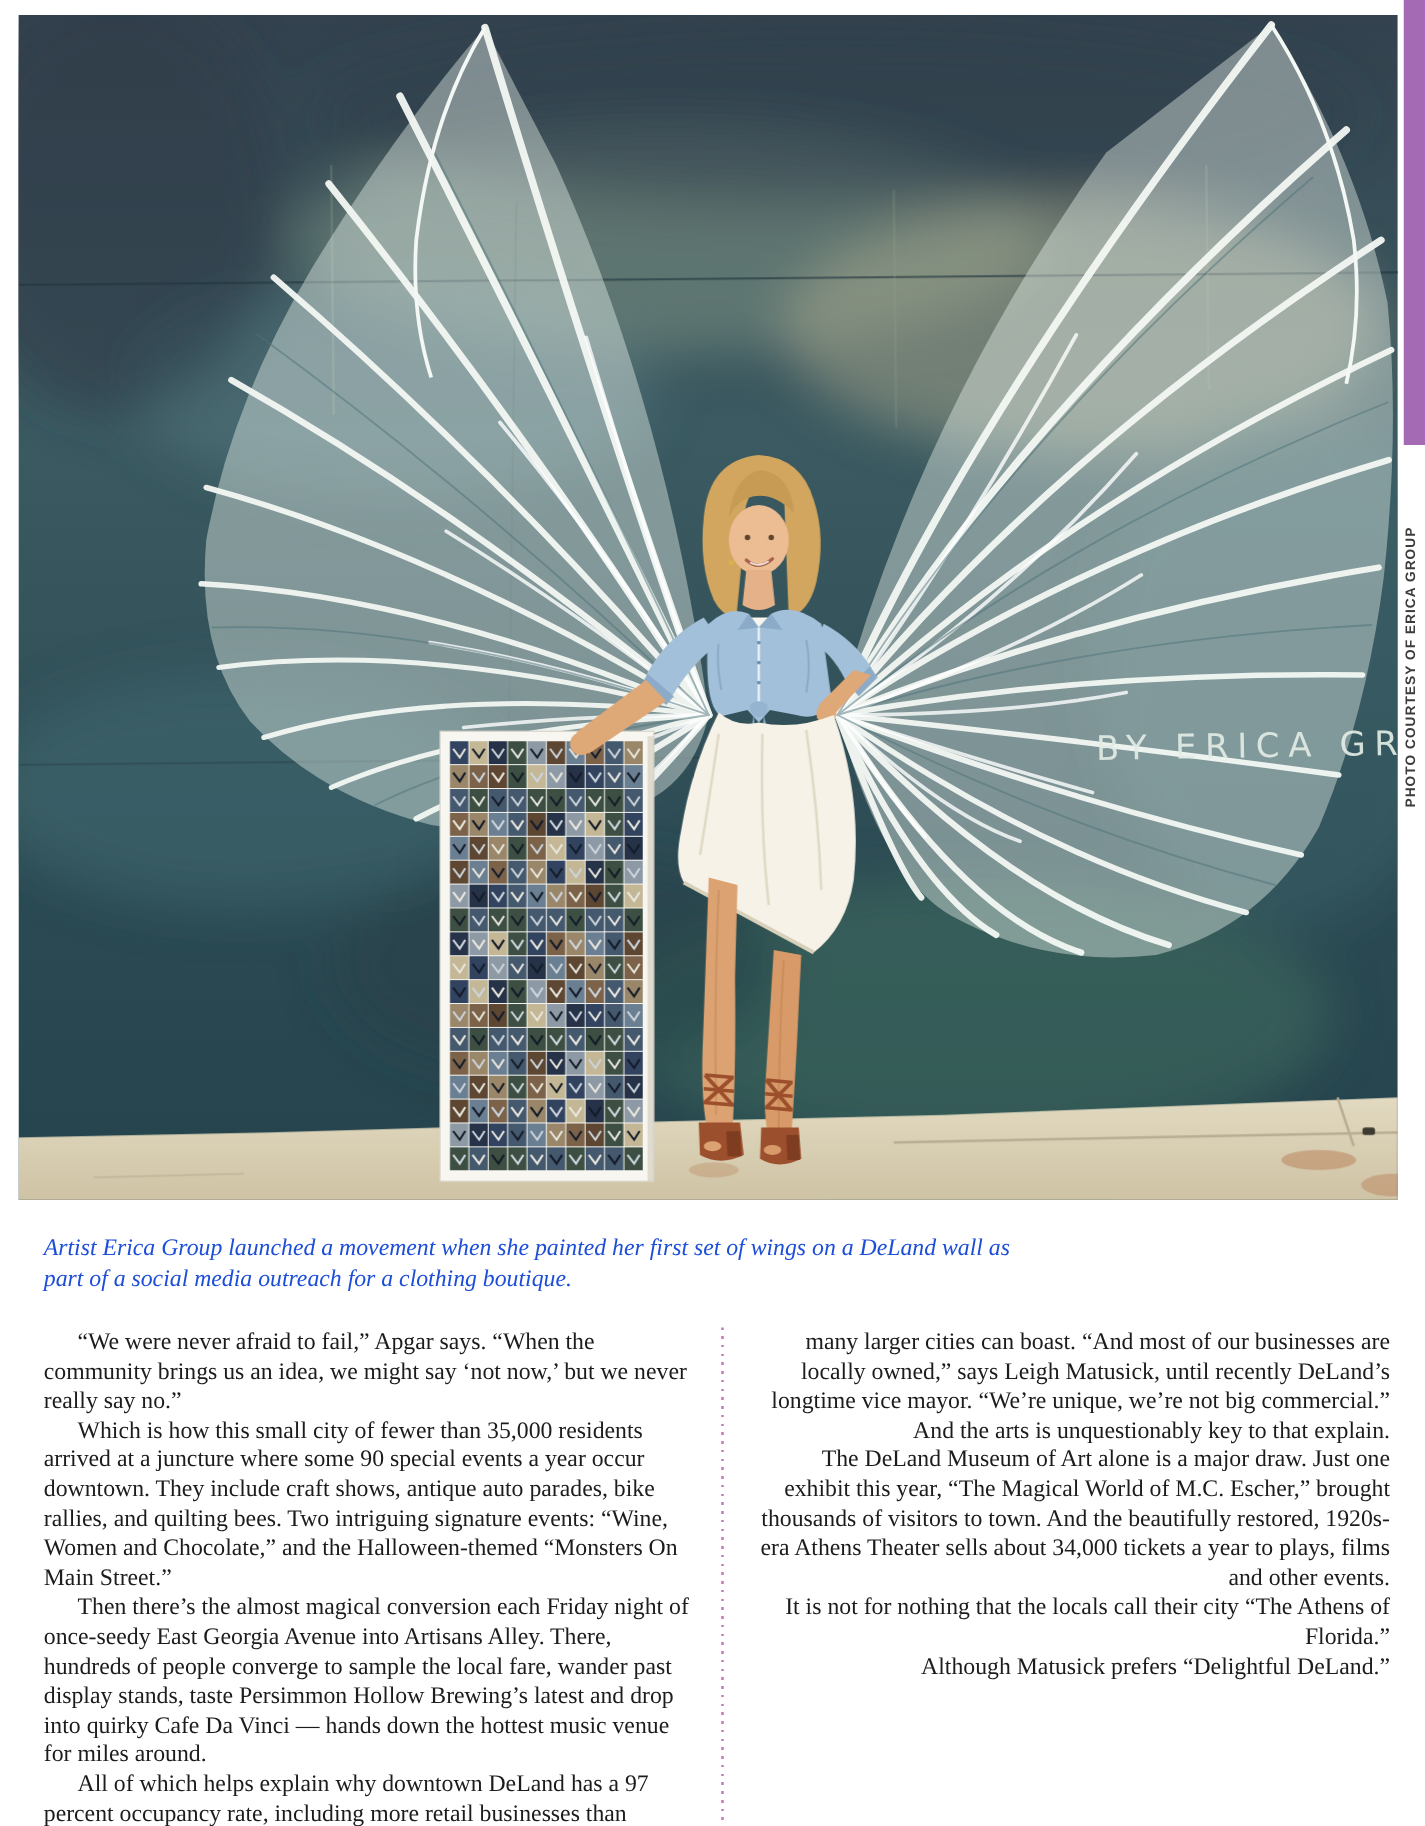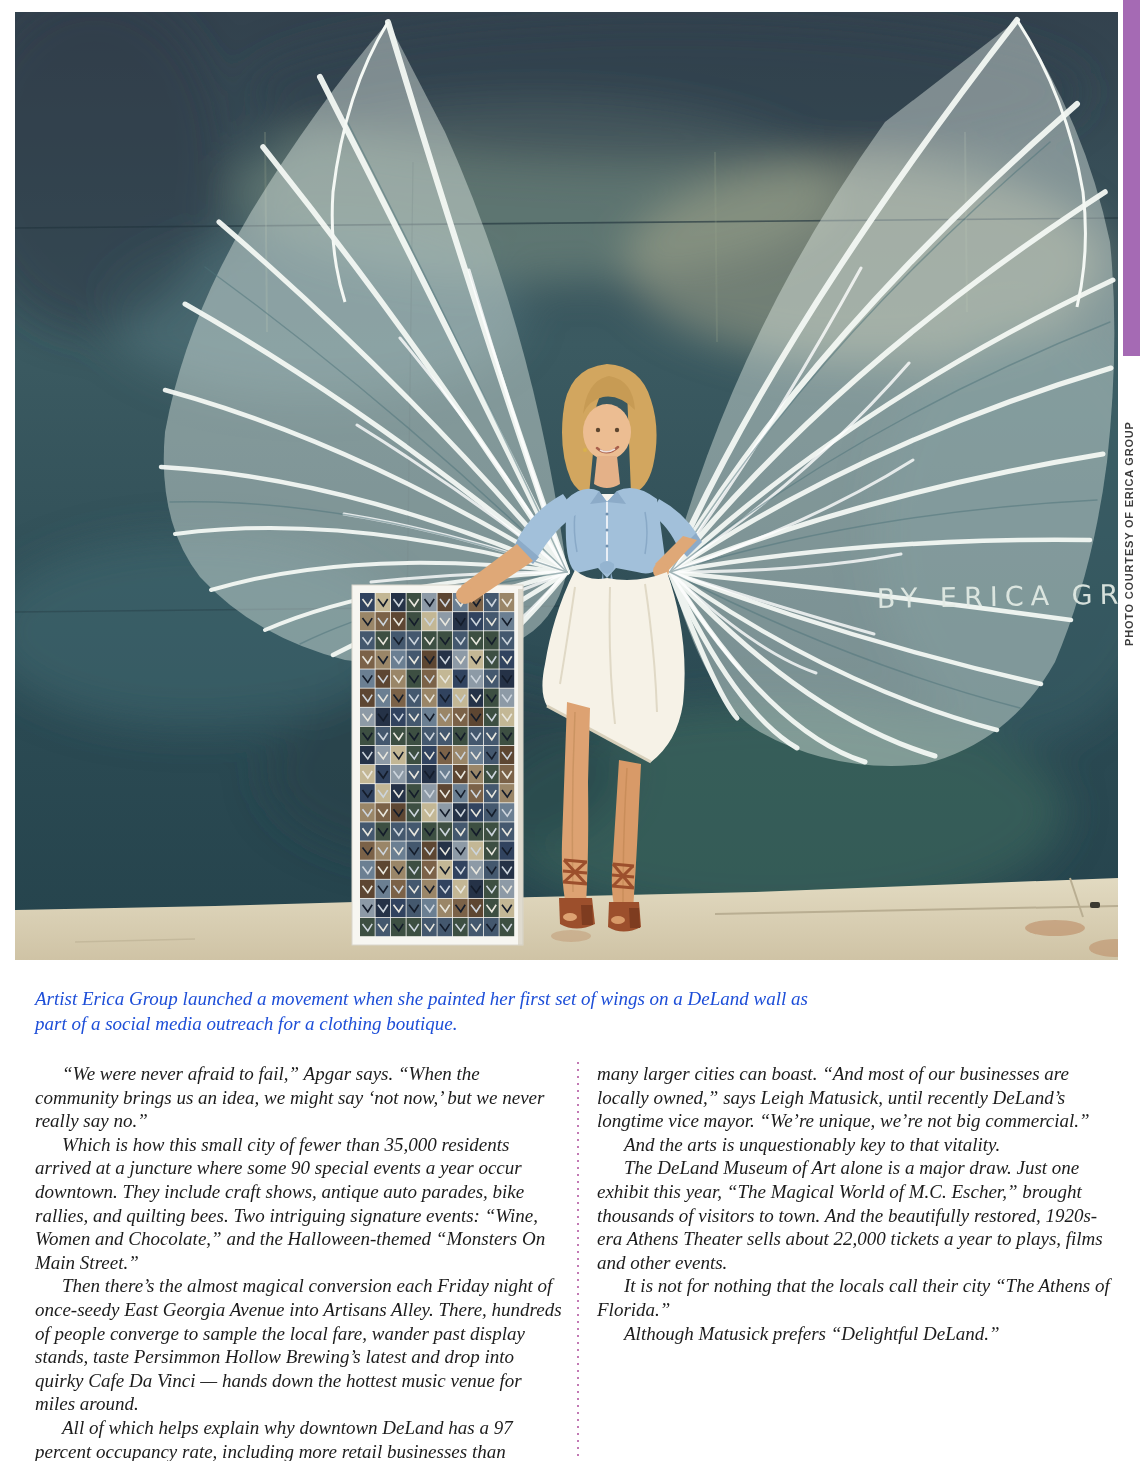--- a/index.html
+++ b/index.html
@@ -23,24 +23,24 @@
     font-size:11px; letter-spacing:0.8px; color:#3c3c3c; white-space:nowrap;
   }
   .caption{
     position:absolute; left:35px; top:986px; width:790px;
     font-style:italic; font-size:19px; line-height:25px; color:#1d4ed8;
   }
   .column{
     position:absolute; top:1062px; font-size:19px; line-height:23.6px;
     color:#1c1c1c;
   }
-  .column p{margin:0; text-indent:27px;font-style:italic;}
+  .column p{margin:0; text-indent:27px;}
   .column p.no-indent{text-indent:0;}
   .col-left{left:35px; width:527px;}
-  .col-right{left:597px; width:515px;}
+  .col-right{left:597px; width:515px;text-align:right;}
   .divider{
     position:absolute; left:577px; top:1062px; width:2px; height:396px;
     background-image:repeating-linear-gradient(to bottom,#c279b4 0 2px, transparent 2px 7px);
   }
 </style>
 </head>
 <body>
 
 <div class="page">
 
@@ -623,19 +623,19 @@
 
   <div class="column col-left" id="col-left">
       <p>“We were never afraid to fail,” Apgar says. “When the community brings us an idea, we might say ‘not now,’ but we never really say no.”</p>
       <p>Which is how this small city of fewer than 35,000 residents arrived at a juncture where some 90 special events a year occur downtown. They include craft shows, antique auto parades, bike rallies, and quilting bees. Two intriguing signature events: “Wine, Women and Chocolate,” and the Halloween-themed “Monsters On Main Street.”</p>
       <p>Then there’s the almost magical conversion each Friday night of once-seedy East Georgia Avenue into Artisans Alley. There, hundreds of people converge to sample the local fare, wander past display stands, taste Persimmon Hollow Brewing’s latest and drop into quirky Cafe Da Vinci — hands down the hottest music venue for miles around.</p>
       <p>All of which helps explain why downtown DeLand has a 97 percent occupancy rate, including more retail businesses than</p>
     </div>
   <div class="divider"></div>
   <div class="column col-right" id="col-right">
       <p class="no-indent">many larger cities can boast. “And most of our businesses are locally owned,” says Leigh Matusick, until recently DeLand’s longtime vice mayor. “We’re unique, we’re not big commercial.”</p>
-      <p>And the arts is unquestionably key to that vitality.</p>
-      <p>The DeLand Museum of Art alone is a major draw. Just one exhibit this year, “The Magical World of M.C. Escher,” brought thousands of visitors to town. And the beautifully restored, 1920s-era Athens Theater sells about 22,000 tickets a year to plays, films and other events.</p>
+      <p>And the arts is unquestionably key to that explain.</p>
+      <p>The DeLand Museum of Art alone is a major draw. Just one exhibit this year, “The Magical World of M.C. Escher,” brought thousands of visitors to town. And the beautifully restored, 1920s-era Athens Theater sells about 34,000 tickets a year to plays, films and other events.</p>
       <p>It is not for nothing that the locals call their city “The Athens of Florida.”</p>
       <p>Although Matusick prefers “Delightful DeLand.”</p>
     </div>
 
 </div>
 
 </body></html>

